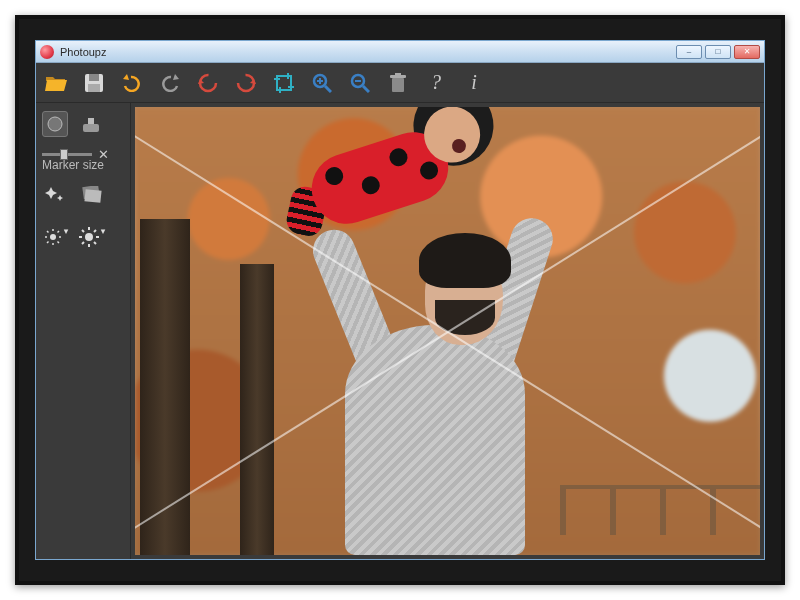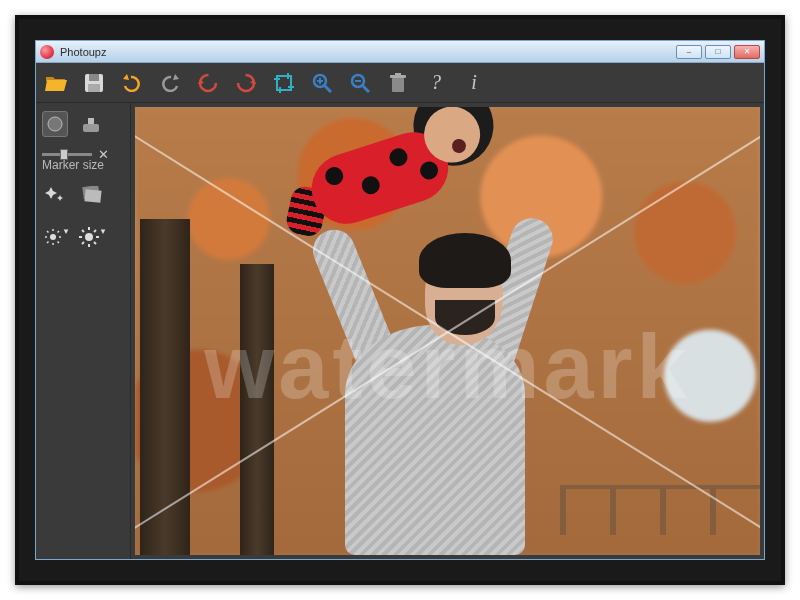--- a/index.html
+++ b/index.html
@@ -464,19 +464,18 @@
             <div class="body">
               <div class="dot d1"></div>
                 <div class="dot d2"></div>
                 <div class="dot d3"></div>
                 <div class="dot d4"></div>
             </div>
             <div class="head"></div>
             <div class="mouth"></div>
           </div>
           <div class="watermark-x"></div>
-          <div class="watermark-text">watermark</div>
         </div>
       </div>
 
     </div>
   </div>
 </div>
 
 </body></html>

